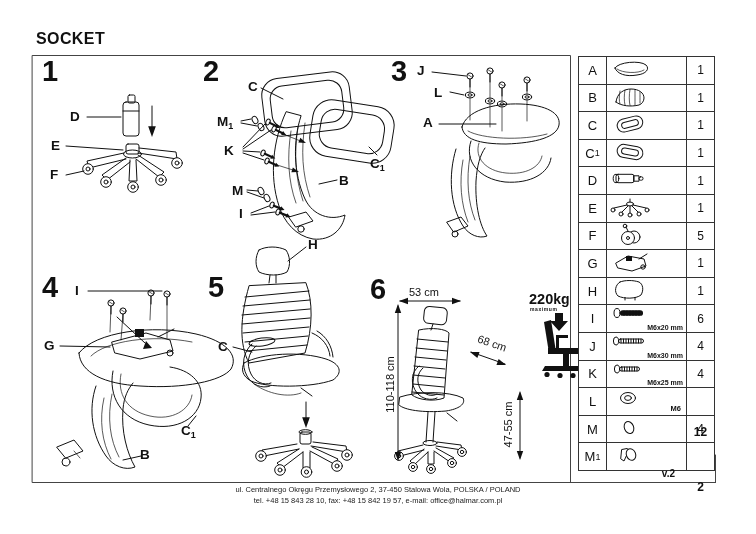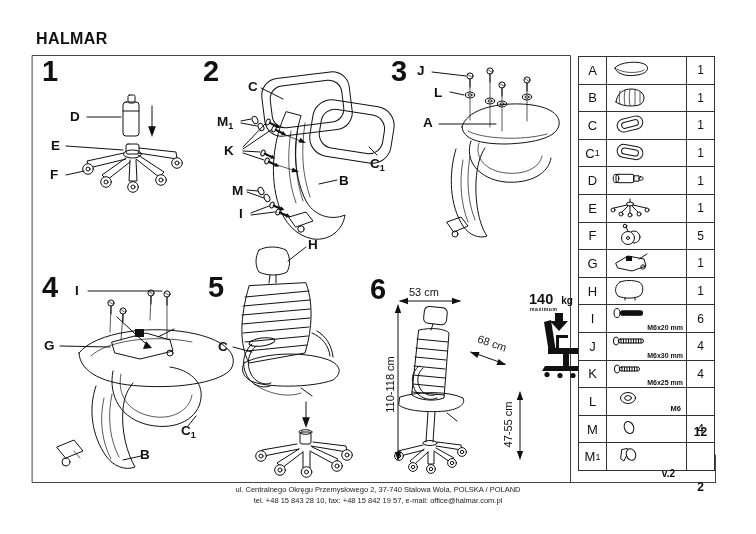--- a/index.html
+++ b/index.html
@@ -7,21 +7,21 @@
         font-family:"Liberation Sans",sans-serif;color:#111;}
   .title{position:absolute;left:36px;top:30px;font-size:16px;font-weight:bold;letter-spacing:.4px;}
   .num{position:absolute;font-size:29px;font-weight:bold;line-height:1;}
   .lbl{position:absolute;font-size:13.5px;font-weight:bold;line-height:1;}
   .sub{font-size:9px;vertical-align:-3px;}
   .dim{position:absolute;font-size:11px;line-height:1;white-space:nowrap;}
   .dim.c{text-align:center;}
   .rotL{transform:rotate(-90deg);}
   .rot20{transform:rotate(19deg);}
   .load{position:absolute;left:529px;top:292px;font-size:14.5px;font-weight:bold;line-height:1;}
-  .load .kg{font-size:10px;padding-left:8px;}
+  .load .kg{font-size:14px;}
   .loadnote{position:absolute;left:530px;top:306px;font-size:5px;font-weight:bold;letter-spacing:.6px;}
   .version{position:absolute;left:643px;top:468px;width:32px;text-align:right;font-size:10px;font-weight:bold;}
   .footer{position:absolute;left:0;top:485px;width:756px;text-align:center;font-size:7.5px;line-height:10.5px;color:#222;}
   .art{position:absolute;left:0;top:0;}
   .art path,.art rect,.art line,.art circle,.art ellipse,.art polygon{
       stroke:#111;fill:none;stroke-width:1;stroke-linecap:round;stroke-linejoin:round;}
   .art .fill{fill:#111;stroke:none;}
   .art .wf{fill:#fff;}
   .art .thin{stroke-width:.7;}
   .art .thick{stroke-width:2.2;}
@@ -35,21 +35,21 @@
   .c-qty{width:27px;display:flex;align-items:center;justify-content:center;font-size:12px;}
   .bq{font-weight:bold;margin-top:44px;}
   .size{position:absolute;bottom:1px;right:3px;font-size:7px;font-weight:bold;line-height:1;}
   .size.m6{bottom:2px;right:5px;font-size:7.5px;}
 </style>
 </head>
 <body>
 
 <div class="page">
 
-  <div class="title">HALMAR</div>
+  <div class="title">SOCKET</div>
 
   <svg class="art" width="756" height="534" viewBox="0 0 756 534">
     <defs>
       <polygon id="ah" points="0,0 9,-3.2 9,3.2" class="fill"></polygon>
       <g id="scrw">
           <ellipse cx="0" cy="0" rx="2" ry="3" class="wf"></ellipse>
           <line x1="2" y1="0" x2="9" y2="0" class="thick"></line>
           <polygon points="9,-2.2 13.5,0 9,2.2" class="fill"></polygon>
         </g>
       <g id="capg">
@@ -344,21 +344,21 @@
   <span class="lbl" style="left:181px;top:424px"><span>C</span><span class="sub">1</span></span>
   <span class="lbl" style="left:140px;top:448px"><span>B</span></span>
 
   <span class="lbl" style="left:308px;top:238px"><span>H</span></span>
   <span class="lbl" style="left:218px;top:340px"><span>C</span></span>
 
   <span class="dim" style="left:409px;top:287px">53 cm</span>
   <span class="dim c rotL" style="left:345px;top:379px;width:90px">110-118 cm</span>
   <span class="dim c rot20" style="left:467px;top:338px;width:50px">68 cm</span>
   <span class="dim c rotL" style="left:468px;top:419px;width:80px">47-55 cm</span>
-  <span class="load"><span>140</span><span class="kg">kg</span></span>
+  <span class="load"><span>220</span><span class="kg">kg</span></span>
   <span class="loadnote">maximum</span>
 
   <div class="ptable">
     <div class="prow">
       <div class="c-letter">
           <span>A</span>
           <span class="sub"></span>
         </div>
       <div class="c-icon">
           <svg width="46" height="24" viewBox="0 0 46 24" class="art">
@@ -605,17 +605,17 @@
             <ellipse cx="24" cy="11.5" rx="4.6" ry="6" transform="rotate(-22 24 11.5)" class="wf"></ellipse>
           </svg>
         </div>
       <div class="c-qty bq">2</div>
     </div>
   </div>
 
   <span class="version">v.2</span>
 
   <div class="footer">
-    <div>ul. Centralnego Okręgu Przemysłowego 2, 37-740 Stalowa Wola, POLSKA / POLAND</div>
+    <div>ul. Centralnego Okręgu Przemysłowego 2, 37-450 Stalowa Wola, POLSKA / POLAND</div>
     <div>tel. +48 15 843 28 10, fax: +48 15 842 19 57, e-mail: office@halmar.com.pl</div>
   </div>
 
 </div>
 
 </body></html>

